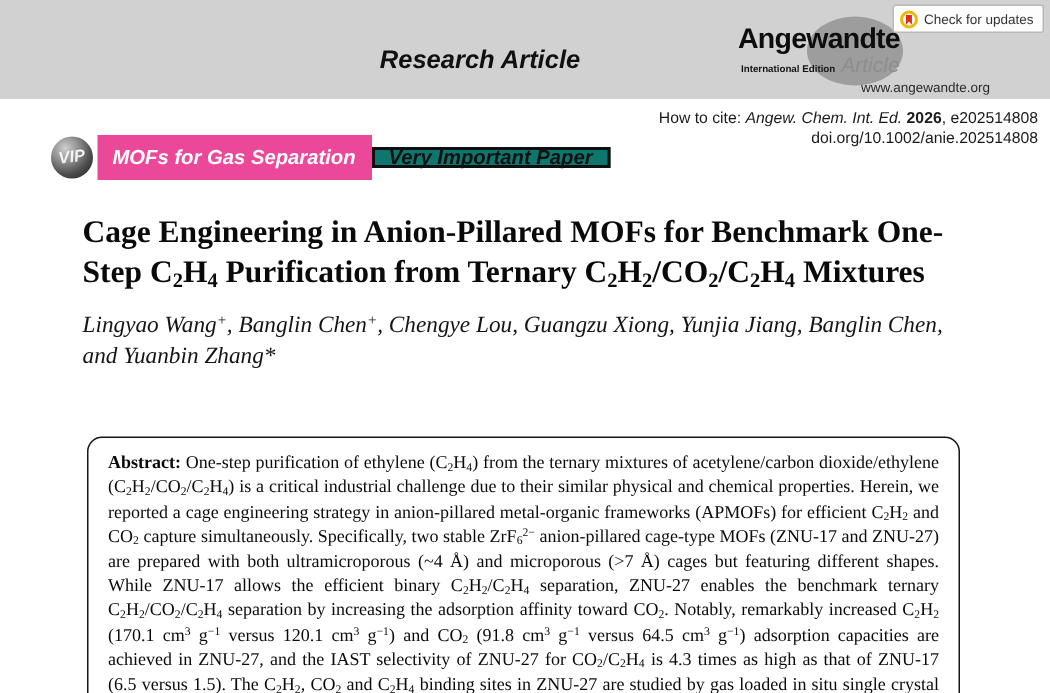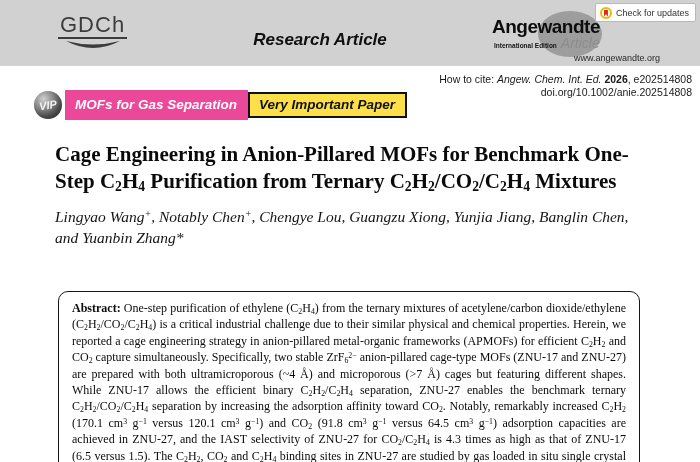--- a/index.html
+++ b/index.html
@@ -29,43 +29,37 @@
   .chk-label { font-size:9px; color:#333; white-space:nowrap; }
 
   
   .cite { position:absolute; right:8px; top:73px; text-align:right; font-size:10.5px; line-height:13px; color:#1a1a1a; }
 
   
   .viprow { position:absolute; left:34px; top:91px; display:flex; align-items:center; height:28px; }
   .vip-sphere { width:28px; height:28px; border-radius:50%; background:radial-gradient(circle at 34% 28%, #cfcfcf 0%, #8a8a8a 35%, #4a4a4a 65%, #1c1c1c 100%); display:flex; align-items:center; justify-content:center; margin-right:3px; flex:0 0 auto; }
   .vip-sphere span { color:#f2f2f2; font-weight:bold; font-style:italic; font-size:11px; transform:rotate(-8deg); }
   .vip-black { background:#ec4899; color:#fff; font-weight:bold; font-style:italic; font-size:13.5px; padding:4px 11px 5px 10px; height:30px; display:flex; align-items:center; white-space:nowrap; }
-  .vip-white { background:#fde047; border:2px solid #101010; color:#101010; font-weight:bold; font-style:italic; font-size:13.5px; padding:3px 10px 4px 9px; height:26px; display:flex; align-items:center; white-space:nowrap; }
+  .vip-white { background:#0f766e; border:2px solid #101010; color:#101010; font-weight:bold; font-style:italic; font-size:13.5px; padding:3px 10px 4px 9px; height:14px; display:flex; align-items:center; white-space:nowrap; }
 
   
   .title { position:absolute; left:55px; top:141px; width:592px; font-family:Liberation Serif, serif; font-weight:bold; font-size:21px; line-height:27px; color:#0a0a0a; }
   .authors { position:absolute; left:55px; top:206px; width:592px; font-family:"Liberation Serif", serif; font-style:italic; font-size:15.5px; line-height:21px; color:#141414; }
 
   .abstract-box { position:absolute; left:58px; top:291px; width:582px; height:220px; border:1.5px solid #161616; border-radius:10px; padding:8px 13px; }
   .abstract-text { font-family:"Liberation Serif", serif; font-size:12px; line-height:16.4px; text-align:justify; color:#0a0a0a; }
 
   sub, sup { font-size:65%; line-height:0; }
   sub { vertical-align:-0.25em; }
   sup { vertical-align:0.45em; }
 </style>
 </head>
 <body>
 
 <div class="banner">
-  <div class="gdch">
-    <span class="gdch-text">GDCh</span>
-    <svg width="58" height="13" viewBox="0 0 58 13">
-      <path d="M2 1 Q29 15 56 1 Q29 8 2 1 Z" fill="#3c3c3c"></path>
-    </svg>
-  </div>
 
   <div class="section-label">Research Article</div>
 
   <div class="ang">
     <div class="ang-ellipse"></div>
     <div class="ang-name">Angewandte</div>
     <div class="ang-row2">
       <span class="ang-edition">International Edition</span>
       <span class="ang-chemie">Article</span>
     </div>
@@ -87,17 +81,17 @@
 
 <div class="viprow">
   <div class="vip-sphere">
     <span>VIP</span>
   </div>
   <div class="vip-black">MOFs for Gas Separation</div>
   <div class="vip-white">Very Important Paper</div>
 </div>
 
 <h1 class="title"><span>Cage Engineering in Anion-Pillared MOFs for Benchmark One-Step C</span><sub>2</sub><span>H</span><sub>4</sub><span> Purification from Ternary C</span><sub>2</sub><span>H</span><sub>2</sub><span>/CO</span><sub>2</sub><span>/C</span><sub>2</sub><span>H</span><sub>4</sub><span> Mixtures</span></h1>
-<div class="authors"><span>Lingyao Wang</span><sup>+</sup><span>, Notably Chen</span><sup>+</sup><span>, Chengye Lou, Guangzu Xiong, Yunjia Jiang, Banglin Chen, and Yuanbin Zhang*</span></div>
+<div class="authors"><span>Lingyao Wang</span><sup>+</sup><span>, Banglin Chen</span><sup>+</sup><span>, Chengye Lou, Guangzu Xiong, Yunjia Jiang, Banglin Chen, and Yuanbin Zhang*</span></div>
 
 <div class="abstract-box">
   <div class="abstract-text"><b>Abstract: </b><span>One-step purification of ethylene (C</span><sub>2</sub><span>H</span><sub>4</sub><span>) from the ternary mixtures of acetylene/carbon dioxide/ethylene (C</span><sub>2</sub><span>H</span><sub>2</sub><span>/CO</span><sub>2</sub><span>/C</span><sub>2</sub><span>H</span><sub>4</sub><span>) is a critical industrial challenge due to their similar physical and chemical properties. Herein, we reported a cage engineering strategy in anion-pillared metal-organic frameworks (APMOFs) for efficient C</span><sub>2</sub><span>H</span><sub>2</sub><span> and CO</span><sub>2</sub><span> capture simultaneously. Specifically, two stable ZrF</span><sub>6</sub><sup>2−</sup><span> anion-pillared cage-type MOFs (ZNU-17 and ZNU-27) are prepared with both ultramicroporous (~4 Å) and microporous (&gt;7 Å) cages but featuring different shapes. While ZNU-17 allows the efficient binary C</span><sub>2</sub><span>H</span><sub>2</sub><span>/C</span><sub>2</sub><span>H</span><sub>4</sub><span> separation, ZNU-27 enables the benchmark ternary C</span><sub>2</sub><span>H</span><sub>2</sub><span>/CO</span><sub>2</sub><span>/C</span><sub>2</sub><span>H</span><sub>4</sub><span> separation by increasing the adsorption affinity toward CO</span><sub>2</sub><span>. Notably, remarkably increased C</span><sub>2</sub><span>H</span><sub>2</sub><span> (170.1 cm</span><sup>3</sup><span> g</span><sup>−1</sup><span> versus 120.1 cm</span><sup>3</sup><span> g</span><sup>−1</sup><span>) and CO</span><sub>2</sub><span> (91.8 cm</span><sup>3</sup><span> g</span><sup>−1</sup><span> versus 64.5 cm</span><sup>3</sup><span> g</span><sup>−1</sup><span>) adsorption capacities are achieved in ZNU-27, and the IAST selectivity of ZNU-27 for CO</span><sub>2</sub><span>/C</span><sub>2</sub><span>H</span><sub>4</sub><span> is 4.3 times as high as that of ZNU-17 (6.5 versus 1.5). The C</span><sub>2</sub><span>H</span><sub>2</sub><span>, CO</span><sub>2</sub><span> and C</span><sub>2</sub><span>H</span><sub>4</sub><span> binding sites in ZNU-27 are studied by gas loaded in situ single crystal structure and density functional theory (DFT) calculation, which revealed that</span></div>
 </div>
 
 </body></html>

